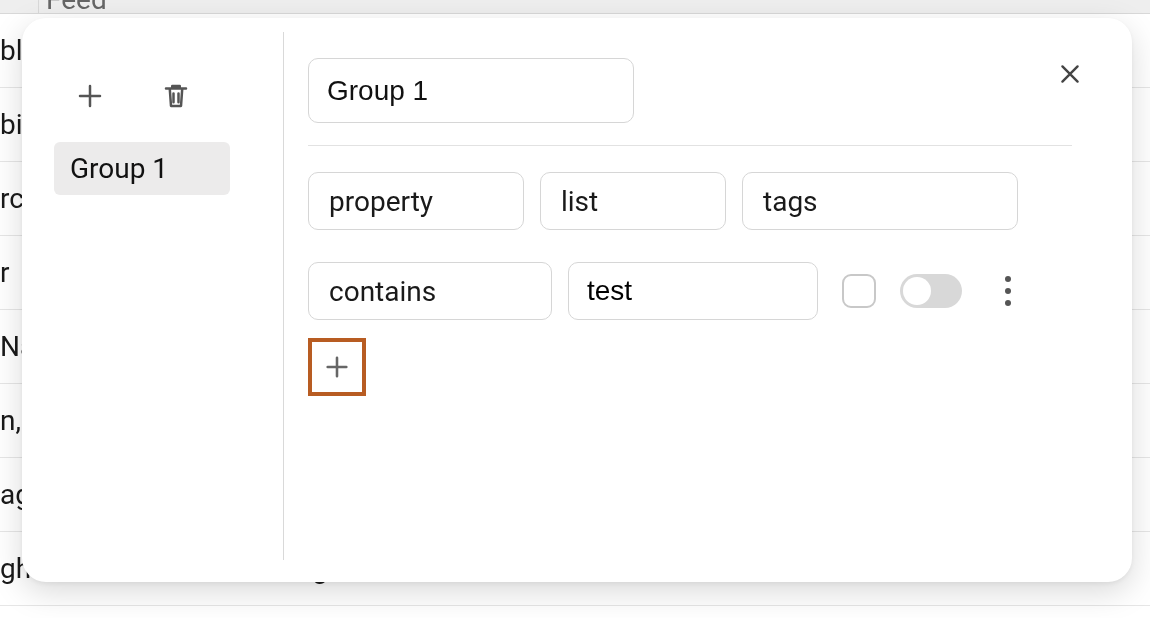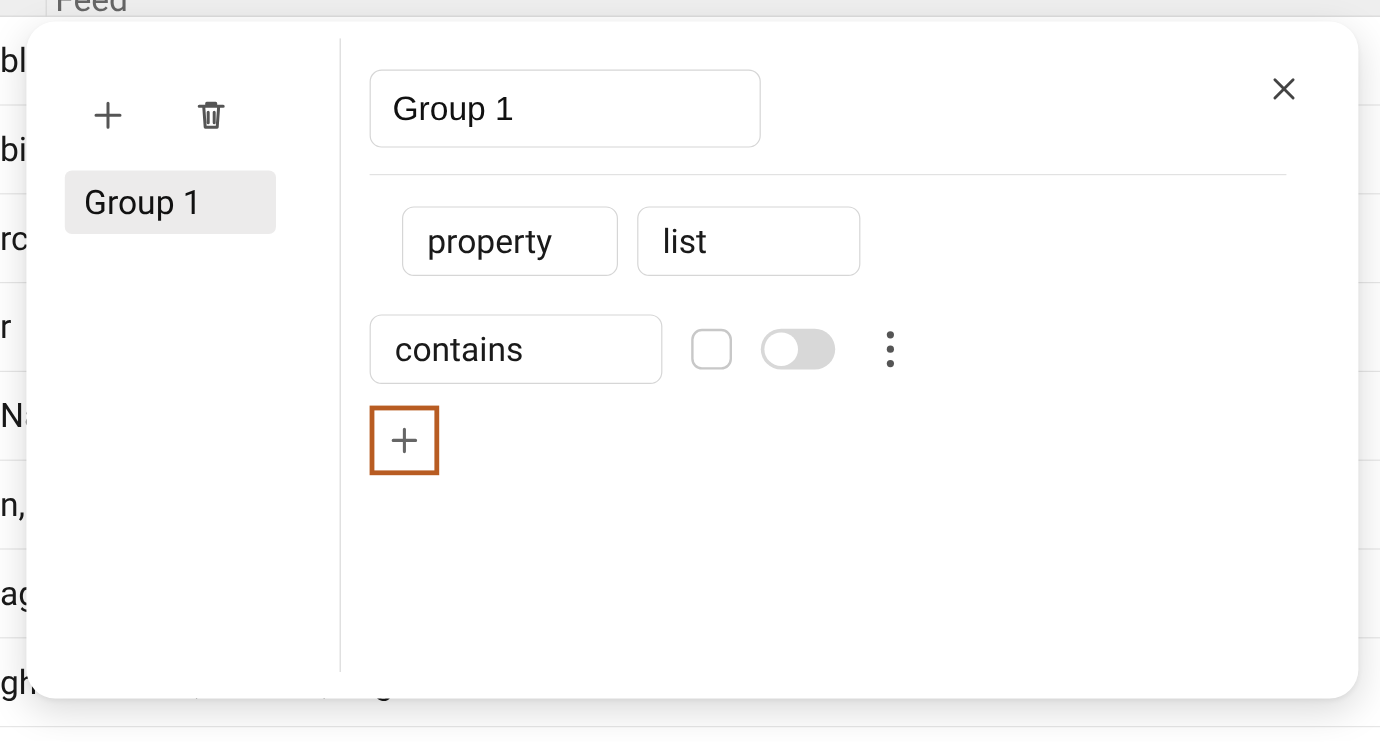--- a/index.html
+++ b/index.html
@@ -129,21 +129,21 @@
   .sel {
     height: 58px;
     border: 1.5px solid #d6d6d6;
     border-radius: 10px;
     font-size: 28px;
     padding: 0 20px;
     display: flex; align-items: center;
     cursor: pointer;
     background: #fff;
   }
-  .sel-prop { width: 180px; margin-left: 27px; }
+  .sel-prop { width: 216px; }
   .sel-list { width: 186px; }
   .sel-tags { width: 276px; }
   .sel-op   { width: 244px; }
   .val-input {
     height: 58px; width: 250px;
     border: 1.5px solid #d6d6d6;
     border-radius: 10px;
     font-size: 28px;
     padding: 0 18px;
     outline: none;
@@ -256,24 +256,28 @@
     </div>
     <div class="hr"></div>
 
     <div class="rule">
       <div class="sel sel-prop">
         <span>property</span>
       </div>
       <div class="sel sel-list">
         <span>list</span>
       </div>
+      <div class="sel sel-tags">
+        <span>tags</span>
+      </div>
       <div style="flex-basis:100%;height:0"></div>
       <div class="sel sel-op">
         <span>contains</span>
       </div>
+      <input class="val-input" value="test" style="">
       <div class="chk"></div>
       <div class="toggle">
         <div class="knob"></div>
       </div>
       <div class="more-btn">
         <span></span>
         <span></span>
         <span></span>
       </div>
     </div>

